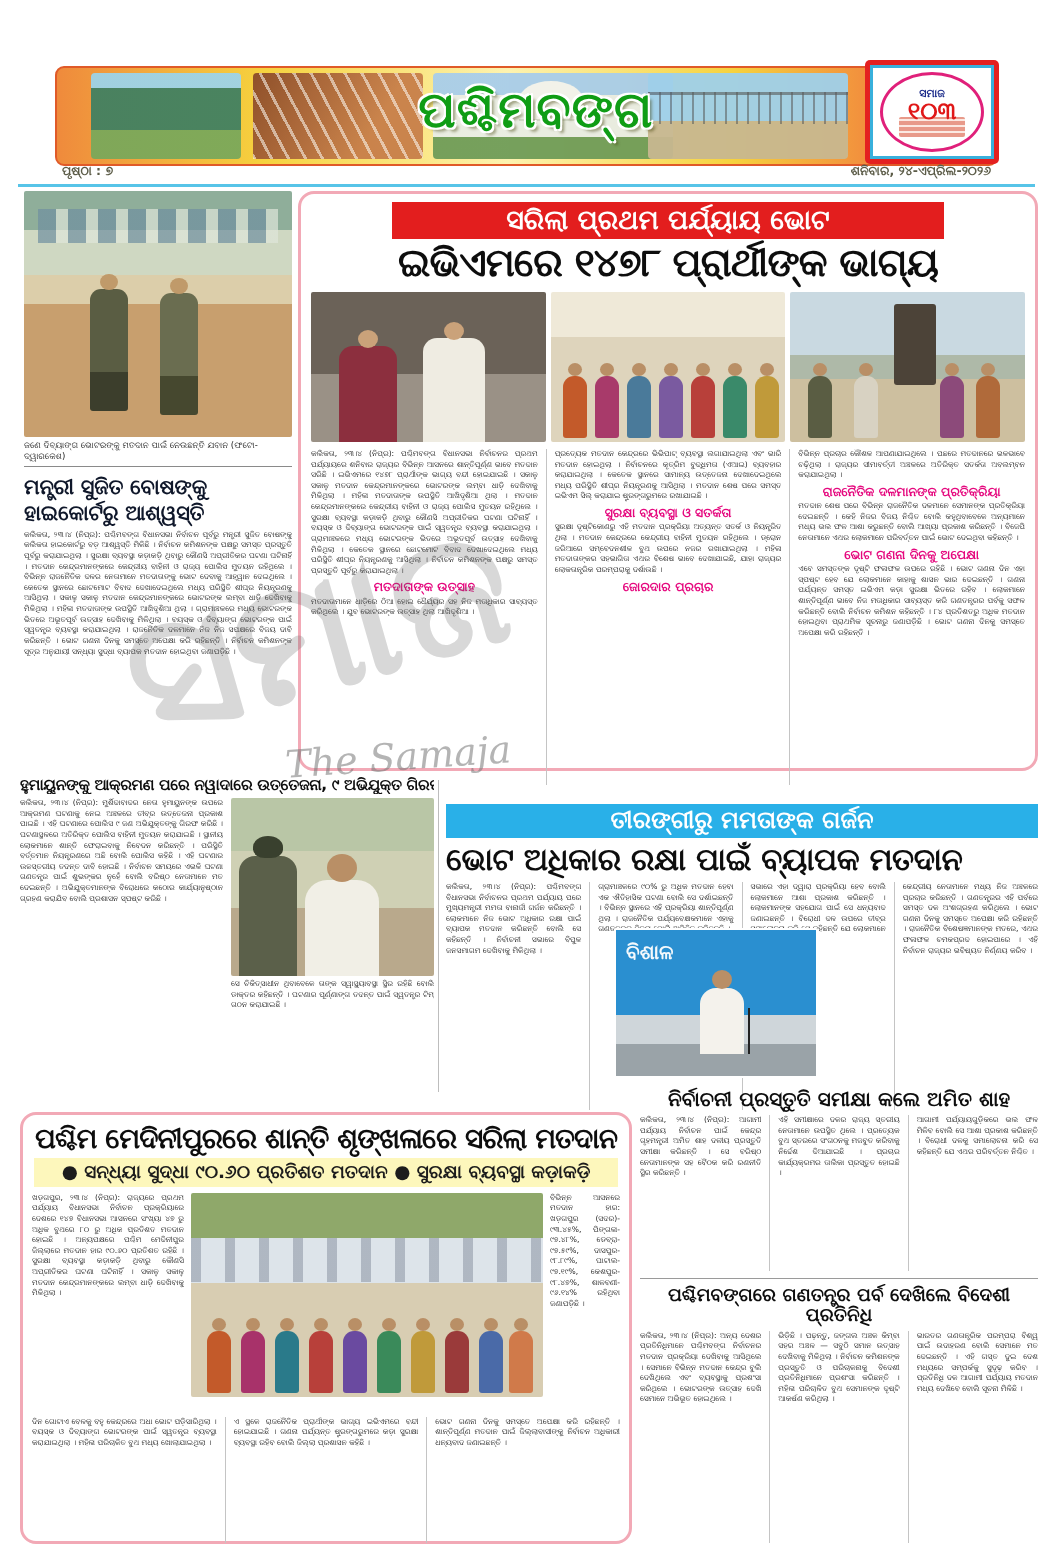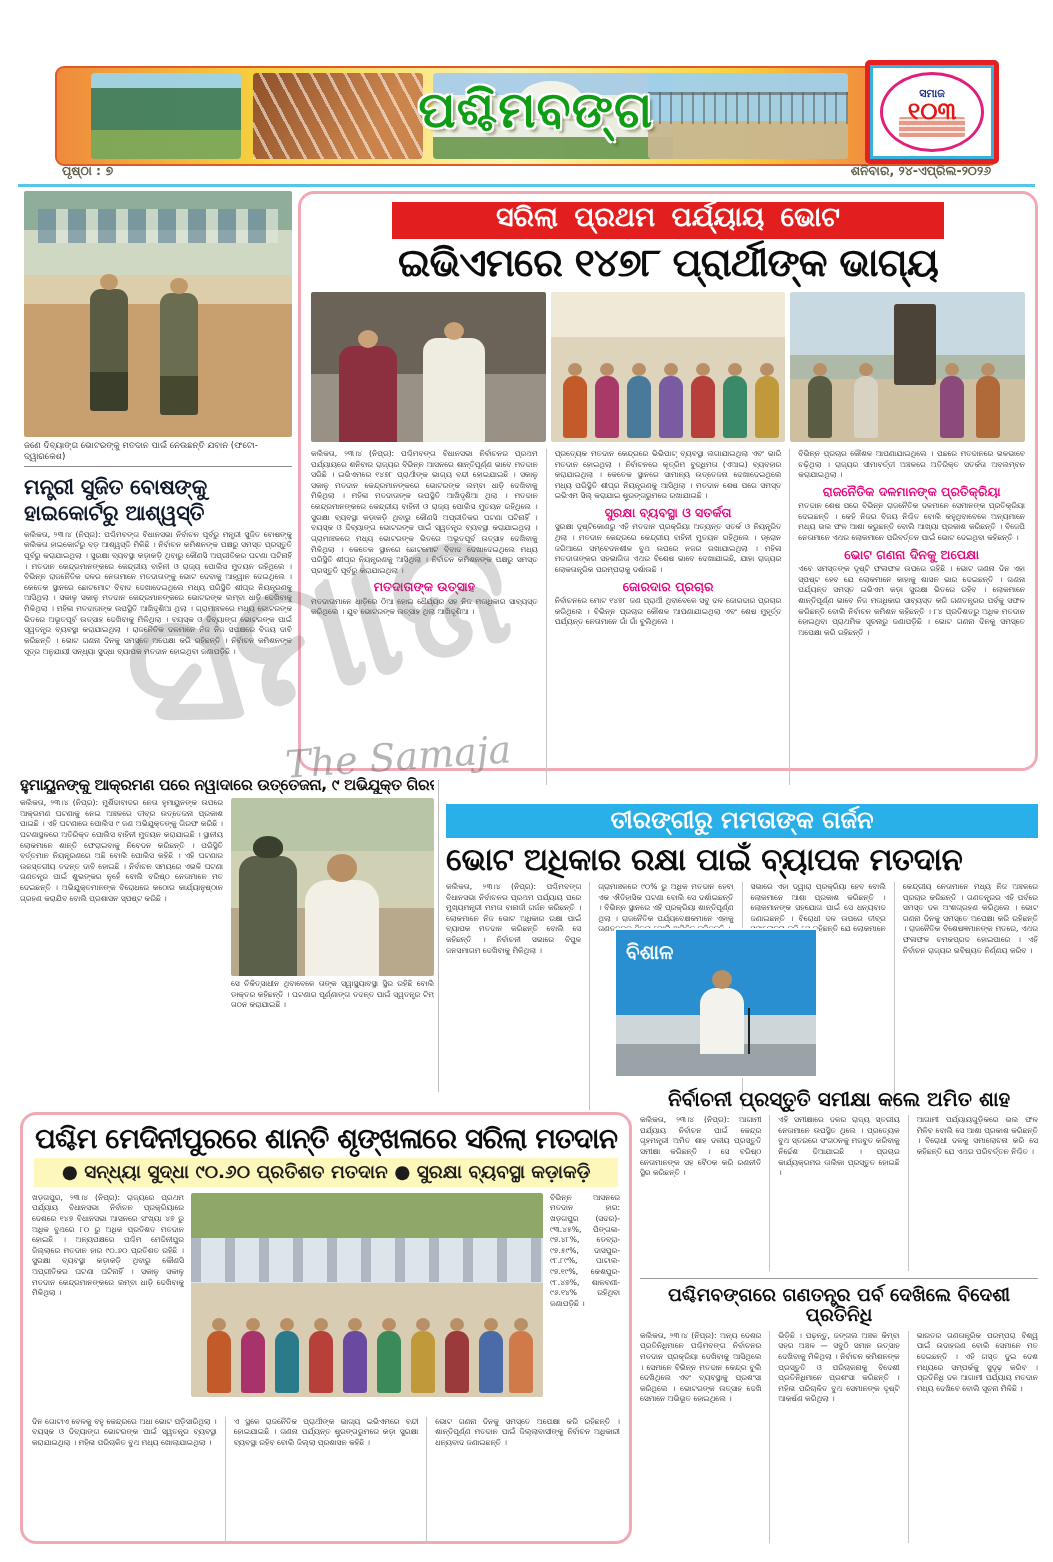--- a/index.html
+++ b/index.html
@@ -46,21 +46,21 @@
   .sol{position:absolute;width:38px;height:122px;background:linear-gradient(180deg,#5a5d43 0 68%,#3c3e2c 68%);border-radius:11px 11px 3px 3px;}
   .sol:after{content:"";position:absolute;top:-15px;left:10px;width:18px;height:16px;border-radius:50%;background:#c09a6a;}
   .caption{font-size:8.6px;line-height:1.3;color:#222;padding:3px 0 4px;border-bottom:1.5px solid #8a8a8a;}
   .lh{font-weight:bold;font-size:21px;line-height:1.2;color:#0f172a;margin:8px 0 4px;letter-spacing:-0.3px;}
   .left-body{height:286px;overflow:hidden;}
 
   
   .lead-box{position:absolute;left:298px;top:191px;width:740px;height:580px;box-sizing:border-box;
             border:3px solid #f2a9b6;border-radius:16px;padding:7px 10px;background:#fff;}
   .kicker{width:552px;margin:1px auto 4px;background:#e31e1e;color:#fff;font-weight:bold;font-size:27px;
-          text-align:center;padding:2px 0 4px;line-height:1.15;font-family:Liberation Mono, monospace;}
+          text-align:center;padding:2px 0 4px;line-height:1.15;}
   .lead-head{font-size:39px;font-weight:bold;color:#0d0d0d;text-align:center;margin:4px 0 8px;line-height:1.05;letter-spacing:-1px;}
   .lead-photos{display:flex;gap:5px;height:150px;}
   .lead-photos .photo{flex:1;}
   .photo-ink{background:linear-gradient(180deg,#6b6258 0 55%,#9a9186 55%);}
   .pfig{position:absolute;bottom:0;border-radius:14px 14px 0 0;}
   .pfig:after{content:"";position:absolute;top:-16px;left:50%;transform:translateX(-50%);width:20px;height:18px;border-radius:50%;background:#caa27a;}
   .photo-queue{background:linear-gradient(180deg,#efe9d8 0 30%,#ded4bc 30%);}
   .photo-booth{background:linear-gradient(180deg,#c9d9e1 0 42%,#aeb9a8 42% 58%,#cdbf9f 58%);}
   .photo-booth .door{position:absolute;left:44%;top:8%;width:18%;height:54%;background:#4c4338;border-radius:3px;}
   .lead-cols{margin-top:7px;height:336px;}
@@ -186,21 +186,20 @@
       <div>
         <p class="bt">କଲିକତା, ୨୩।୪ (ନିପ୍ର): ପଶ୍ଚିମବଙ୍ଗ ବିଧାନସଭା ନିର୍ବାଚନର ପ୍ରଥମ ପର୍ଯ୍ୟାୟରେ ଶନିବାର ରାଜ୍ୟର ବିଭିନ୍ନ ଆସନରେ ଶାନ୍ତିପୂର୍ଣ୍ଣ ଭାବେ ମତଦାନ ସରିଛି । ଇଭିଏମରେ ୧୪୭୮ ପ୍ରାର୍ଥୀଙ୍କ ଭାଗ୍ୟ ବନ୍ଦୀ ହୋଇଯାଇଛି । ସକାଳୁ ସକାଳୁ ମତଦାନ କେନ୍ଦ୍ରମାନଙ୍କରେ ଭୋଟରଙ୍କ ଲମ୍ବା ଧାଡ଼ି ଦେଖିବାକୁ ମିଳିଥିଲା । ମହିଳା ମତଦାତାଙ୍କ ଉପସ୍ଥିତି ଆଖିଦୃଶିଆ ଥିଲା । ମତଦାନ କେନ୍ଦ୍ରମାନଙ୍କରେ କେନ୍ଦ୍ରୀୟ ବାହିନୀ ଓ ରାଜ୍ୟ ପୋଲିସ ମୁତୟନ ରହିଥିଲେ । ସୁରକ୍ଷା ବ୍ୟବସ୍ଥା କଡ଼ାକଡ଼ି ଥିବାରୁ କୌଣସି ଅପ୍ରୀତିକର ଘଟଣା ଘଟିନାହିଁ । ବୟସ୍କ ଓ ଦିବ୍ୟାଙ୍ଗ ଭୋଟରଙ୍କ ପାଇଁ ସ୍ୱତନ୍ତ୍ର ବ୍ୟବସ୍ଥା କରାଯାଇଥିଲା । ଗ୍ରାମାଞ୍ଚଳରେ ମଧ୍ୟ ଭୋଟରଙ୍କ ଭିତରେ ଅଭୂତପୂର୍ବ ଉତ୍ସାହ ଦେଖିବାକୁ ମିଳିଥିଲା । କେତେକ ସ୍ଥାନରେ ଛୋଟମୋଟ ବିବାଦ ଦେଖାଦେଇଥିଲେ ମଧ୍ୟ ପରିସ୍ଥିତି ଶୀଘ୍ର ନିୟନ୍ତ୍ରଣକୁ ଆସିଥିଲା । ନିର୍ବାଚନ କମିଶନଙ୍କ ପକ୍ଷରୁ ସମସ୍ତ ପ୍ରସ୍ତୁତି ପୂର୍ବରୁ କରାଯାଇଥିଲା ।</p>
         <h4 class="ph">ମତଦାତାଙ୍କ ଉତ୍ସାହ</h4>
         <p class="bt">ମତଦାତାମାନେ ଧାଡ଼ିରେ ଠିଆ ହୋଇ ଧୈର୍ଯ୍ୟର ସହ ନିଜ ମତାଧିକାର ସାବ୍ୟସ୍ତ କରିଥିଲେ । ଯୁବ ଭୋଟରଙ୍କ ଉତ୍ସାହ ଥିଲା ଆଖିଦୃଶିଆ ।</p>
       </div>
       <div>
         <p class="bt">ପ୍ରତ୍ୟେକ ମତଦାନ କେନ୍ଦ୍ରରେ ଭିଭିପାଟ୍ ବ୍ୟବସ୍ଥା ଲଗାଯାଇଥିଲା ଏବଂ ଭାରି ମତଦାନ ହୋଇଥିଲା । ନିର୍ବାଚନରେ କୃତ୍ରିମ ବୁଦ୍ଧିମତା (ଏଆଇ) ବ୍ୟବହାର କରାଯାଇଥିଲା । କେତେକ ସ୍ଥାନରେ ସାମାନ୍ୟ ଉତ୍ତେଜନା ଦେଖାଦେଇଥିଲେ ମଧ୍ୟ ପରିସ୍ଥିତି ଶୀଘ୍ର ନିୟନ୍ତ୍ରଣକୁ ଆସିଥିଲା । ମତଦାନ ଶେଷ ପରେ ସମସ୍ତ ଇଭିଏମ ସିଲ୍ କରାଯାଇ ଷ୍ଟ୍ରଙ୍ଗରୁମରେ ରଖାଯାଇଛି ।</p>
         <h4 class="ph">ସୁରକ୍ଷା ବ୍ୟବସ୍ଥା ଓ ସତର୍କତା</h4>
         <p class="bt">ସୁରକ୍ଷା ଦୃଷ୍ଟିକୋଣରୁ ଏହି ମତଦାନ ପ୍ରକ୍ରିୟା ଅତ୍ୟନ୍ତ ସତର୍କ ଓ ନିୟନ୍ତ୍ରିତ ଥିଲା । ମତଦାନ କେନ୍ଦ୍ରରେ କେନ୍ଦ୍ରୀୟ ବାହିନୀ ମୁତୟନ ରହିଥିଲେ । ଡ୍ରୋନ ଜରିଆରେ ସମ୍ବେଦନଶୀଳ ବୁଥ ଉପରେ ନଜର ରଖାଯାଇଥିଲା । ମହିଳା ମତଦାତାଙ୍କର ସହଭାଗିତା ଏଥର ବିଶେଷ ଭାବେ ଦେଖାଯାଇଛି, ଯାହା ରାଜ୍ୟର ଲୋକତାନ୍ତ୍ରିକ ପରମ୍ପରାକୁ ଦର୍ଶାଉଛି ।</p>
         <h4 class="ph">ଜୋରଦାର ପ୍ରଚାର</h4>
-        <p class="bt">ନିର୍ବାଚନରେ ମୋଟ ୧୪୭୮ ଜଣ ପ୍ରାର୍ଥୀ ଥିବାବେଳେ ସବୁ ଦଳ ଜୋରଦାର ପ୍ରଚାର କରିଥିଲେ । ବିଭିନ୍ନ ପ୍ରଚାର କୌଶଳ ଆପଣାଯାଇଥିଲା ଏବଂ ଶେଷ ମୁହୂର୍ତ୍ତ ପର୍ଯ୍ୟନ୍ତ ନେତାମାନେ ଗାଁ ଗାଁ ବୁଲିଥିଲେ ।</p>
       </div>
       <div>
         <p class="bt">ବିଭିନ୍ନ ପ୍ରଚାର କୌଶଳ ଆପଣାଯାଇଥିଲେ । ପଛରେ ମତଦାନରେ ଭଳଭାବେ ଚଢ଼ିଥିଲା । ରାଜ୍ୟର ସୀମାବର୍ତ୍ତୀ ଅଞ୍ଚଳରେ ଅତିରିକ୍ତ ସତର୍କତା ଅବଲମ୍ବନ କରାଯାଇଥିଲା ।</p>
         <h4 class="ph">ରାଜନୈତିକ ଦଳମାନଙ୍କ ପ୍ରତିକ୍ରିୟା</h4>
         <p class="bt">ମତଦାନ ଶେଷ ପରେ ବିଭିନ୍ନ ରାଜନୈତିକ ଦଳମାନେ ସେମାନଙ୍କ ପ୍ରତିକ୍ରିୟା ଦେଇଛନ୍ତି । କେହି ନିଜର ବିଜୟ ନିଶ୍ଚିତ ବୋଲି କହୁଥିବାବେଳେ ଅନ୍ୟମାନେ ମଧ୍ୟ ଭଲ ଫଳ ଆଶା କରୁଛନ୍ତି ବୋଲି ଆଖ୍ୟା ପ୍ରକାଶ କରିଛନ୍ତି । ବିଜେପି ନେତାମାନେ ଏଥର ଲୋକମାନେ ପରିବର୍ତ୍ତନ ପାଇଁ ଭୋଟ ଦେଇଥିବା କହିଛନ୍ତି ।</p>
         <h4 class="ph">ଭୋଟ ଗଣନା ଦିନକୁ ଅପେକ୍ଷା</h4>
         <p class="bt">ଏବେ ସମସ୍ତଙ୍କ ଦୃଷ୍ଟି ଫଳାଫଳ ଉପରେ ରହିଛି । ଭୋଟ ଗଣନା ଦିନ ଏହା ସ୍ପଷ୍ଟ ହେବ ଯେ ଲୋକମାନେ କାହାକୁ ଶାସନ ଭାର ଦେଇଛନ୍ତି । ଗଣନା ପର୍ଯ୍ୟନ୍ତ ସମସ୍ତ ଇଭିଏମ କଡ଼ା ସୁରକ୍ଷା ଭିତରେ ରହିବ । ଲୋକମାନେ ଶାନ୍ତିପୂର୍ଣ୍ଣ ଭାବେ ନିଜ ମତାଧିକାର ସାବ୍ୟସ୍ତ କରି ଗଣତନ୍ତ୍ରର ପର୍ବକୁ ସଫଳ କରିଛନ୍ତି ବୋଲି ନିର୍ବାଚନ କମିଶନ କହିଛନ୍ତି । ୮୪ ପ୍ରତିଶତରୁ ଅଧିକ ମତଦାନ ହୋଇଥିବା ପ୍ରାଥମିକ ସୂଚନାରୁ ଜଣାପଡ଼ିଛି । ଭୋଟ ଗଣନା ଦିନକୁ ସମସ୍ତେ ଅପେକ୍ଷା କରି ରହିଛନ୍ତି ।</p>
       </div>
     </div>
   </section>

